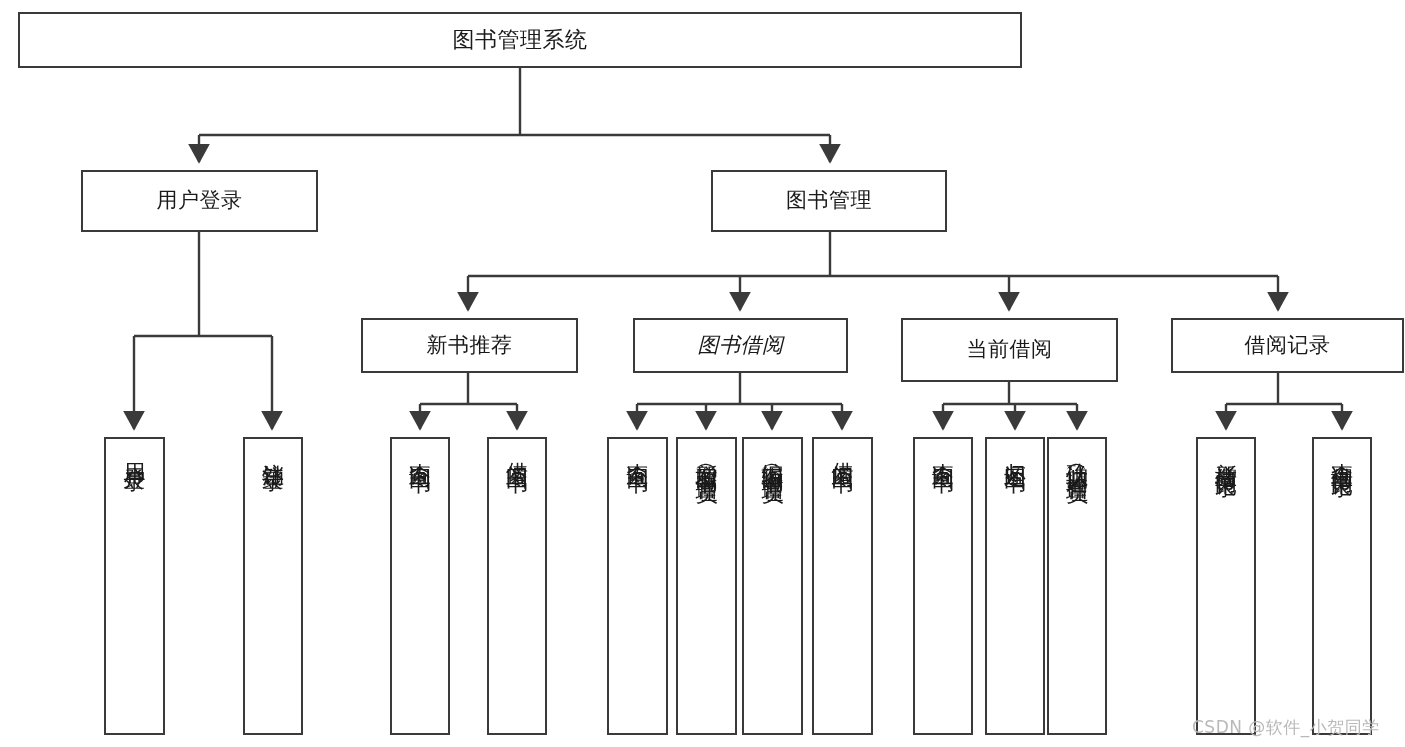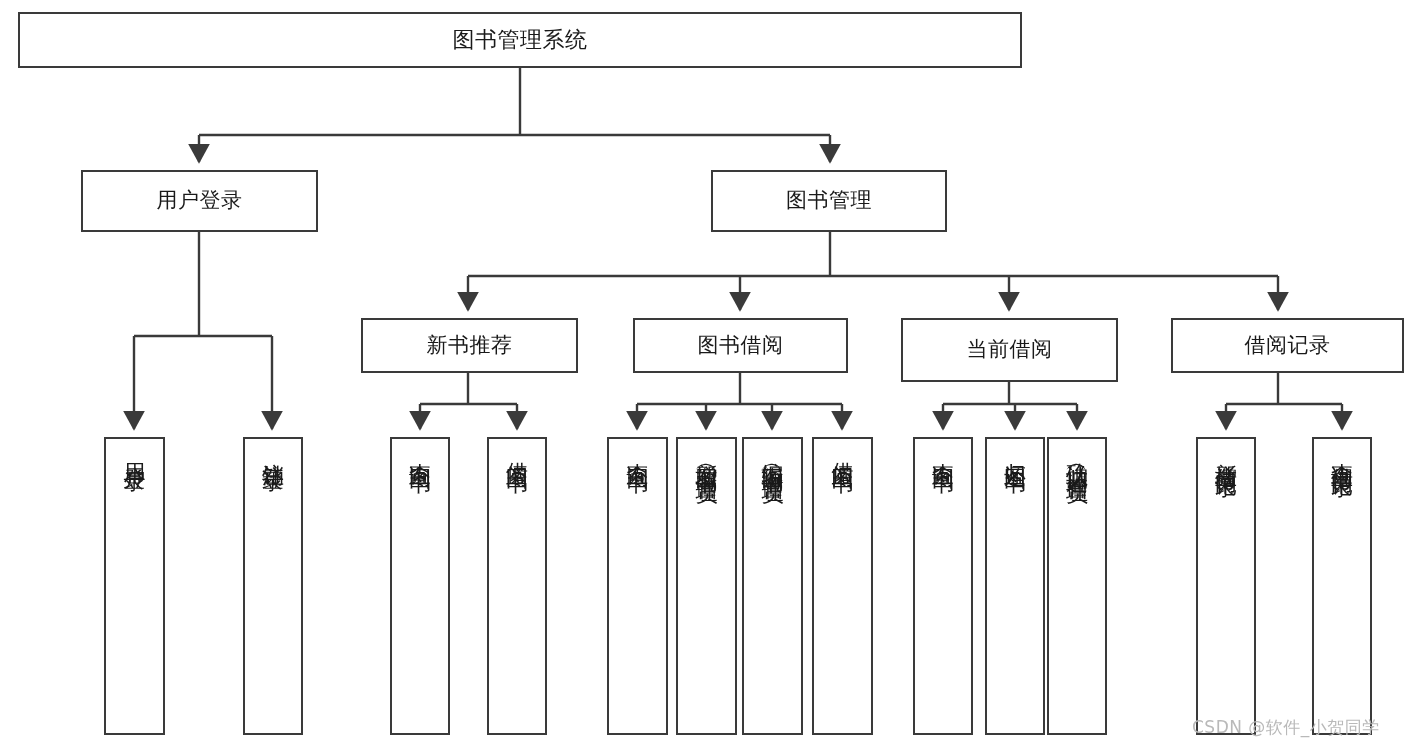--- a/index.html
+++ b/index.html
@@ -133,21 +133,21 @@
   <div class="node h" style="left: 81px; top: 170px; width: 237px; height: 62px;">
     <span class="lbl">用户登录</span>
   </div>
   <div class="node h" style="left: 711px; top: 170px; width: 236px; height: 62px;">
     <span class="lbl">图书管理</span>
   </div>
 
   <div class="node h" style="left: 361px; top: 318px; width: 217px; height: 55px;">
     <span class="lbl">新书推荐</span>
   </div>
-  <div class="node h" style="left: 633px; top: 318px; width: 215px; height: 55px;">
+  <div class="node h" style="left: 633px; top: 318px; width: 215px; height: 55px; font-style: italic;">
     <span class="lbl">图书借阅</span>
   </div>
   <div class="node h" style="left: 901px; top: 318px; width: 217px; height: 64px;">
     <span class="lbl">当前借阅</span>
   </div>
   <div class="node h" style="left: 1171px; top: 318px; width: 233px; height: 55px;">
     <span class="lbl">借阅记录</span>
   </div>
 
   <div class="node v" style="left: 104px; top: 437px; width: 61px; height: 298px;">

